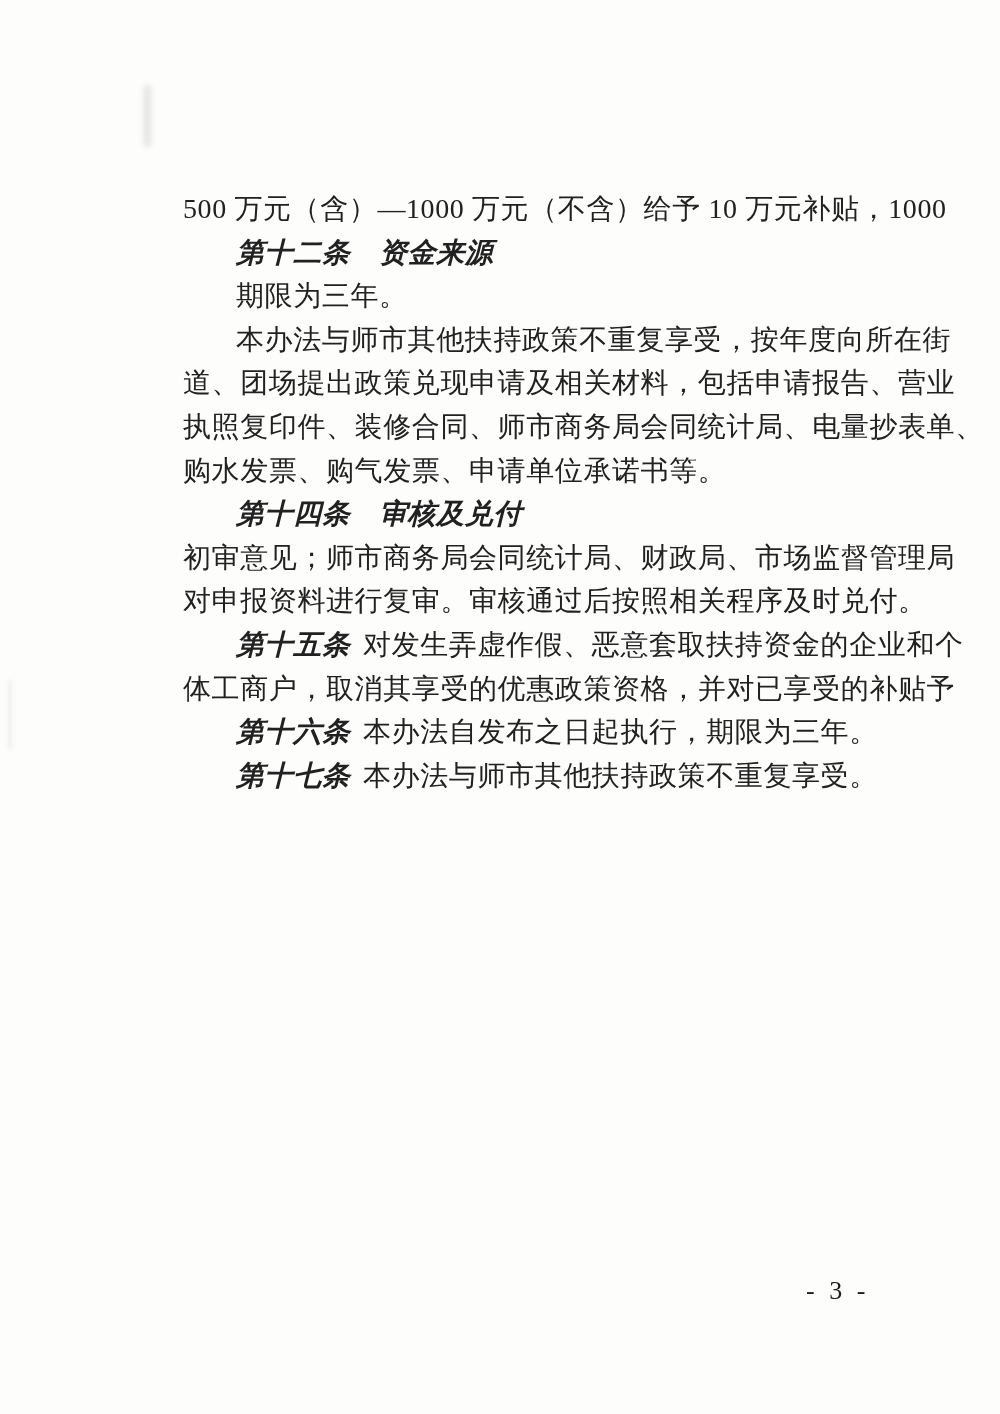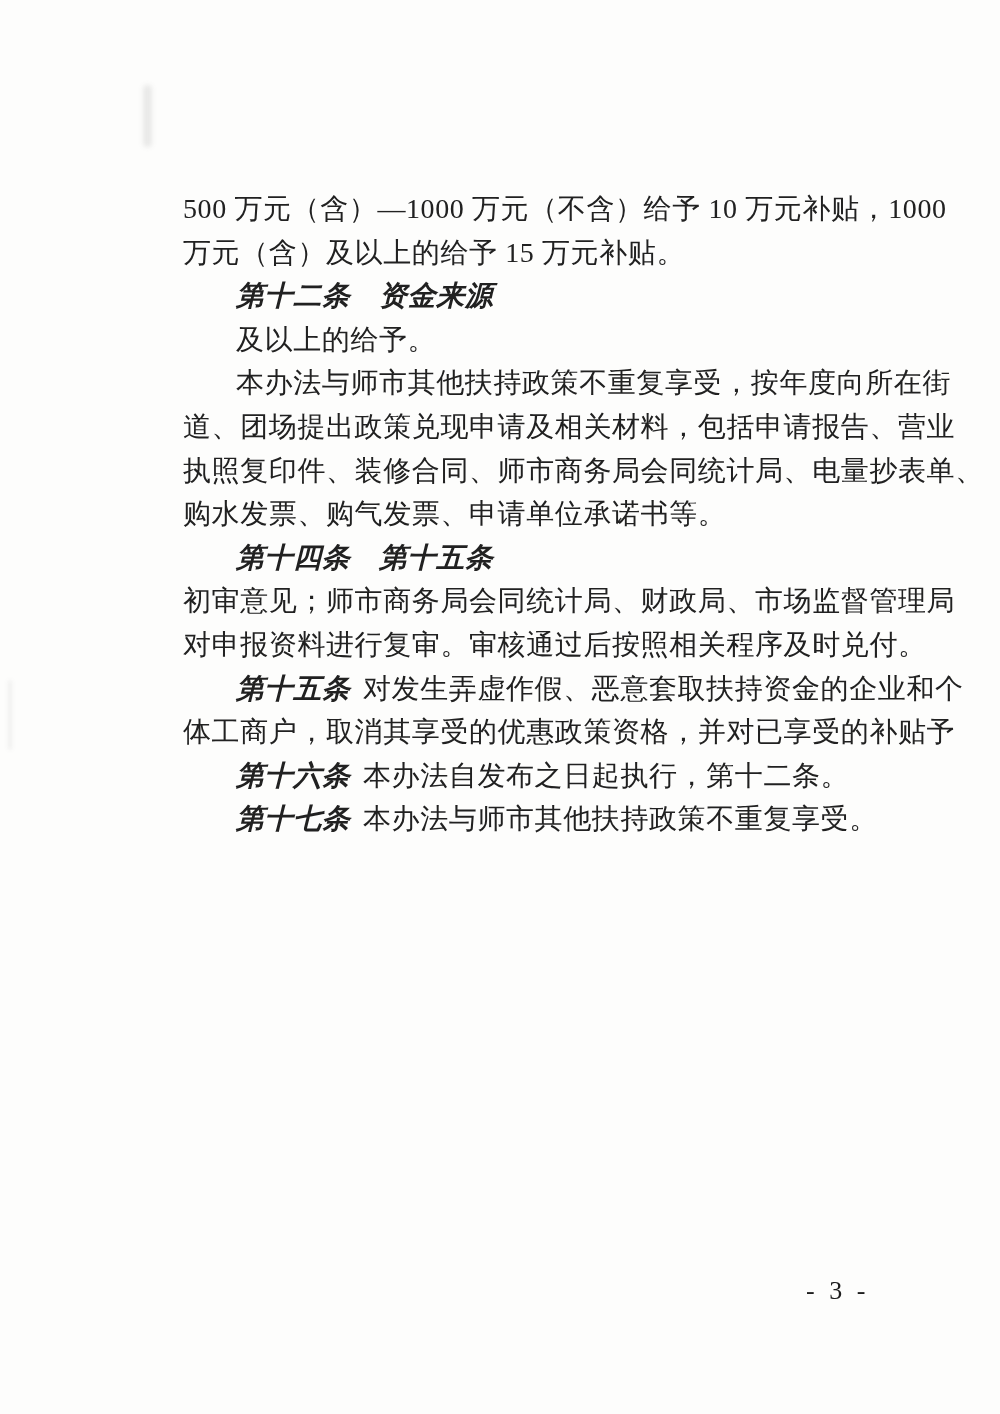--- a/index.html
+++ b/index.html
@@ -76,48 +76,47 @@
 
 <div class="page">
 
   <div class="smudge-top"></div>
   <div class="smudge-left"></div>
 
   <div class="content">
 
     <div class="line"><span class="line-head"></span><span>500 万元（含）—1000 万元（不含）给予 10 万元补贴，1000</span></div>
 
-    <div class="line"><span class="line-head"></span><span>万元（含）及以上的给予 15 万元补贴。</span></div>
 
     <div class="line indent"><span class="line-head">第十二条　资金来源</span><span></span></div>
 
-    <div class="line indent"><span class="line-head"></span><span>及以上的给予。</span></div>
+    <div class="line indent"><span class="line-head"></span><span>期限为三年。</span></div>
 
 
     <div class="line indent"><span class="line-head"></span><span>本办法与师市其他扶持政策不重复享受，按年度向所在街</span></div>
 
     <div class="line"><span class="line-head"></span><span>道、团场提出政策兑现申请及相关材料，包括申请报告、营业</span></div>
 
     <div class="line"><span class="line-head"></span><span>执照复印件、装修合同、师市商务局会同统计局、电量抄表单、</span></div>
 
     <div class="line"><span class="line-head"></span><span>购水发票、购气发票、申请单位承诺书等。</span></div>
 
-    <div class="line indent"><span class="line-head">第十四条　第十五条</span><span></span></div>
+    <div class="line indent"><span class="line-head">第十四条　审核及兑付</span><span></span></div>
 
 
     <div class="line"><span class="line-head"></span><span>初审意见；师市商务局会同统计局、财政局、市场监督管理局</span></div>
 
     <div class="line"><span class="line-head"></span><span>对申报资料进行复审。审核通过后按照相关程序及时兑付。</span></div>
 
     <div class="line indent"><span class="line-head">第十五条</span><span>对发生弄虚作假、恶意套取扶持资金的企业和个</span></div>
 
     <div class="line"><span class="line-head"></span><span>体工商户，取消其享受的优惠政策资格，并对已享受的补贴予</span></div>
 
 
-    <div class="line indent"><span class="line-head">第十六条</span><span>本办法自发布之日起执行，第十二条。</span></div>
+    <div class="line indent"><span class="line-head">第十六条</span><span>本办法自发布之日起执行，期限为三年。</span></div>
 
     <div class="line indent"><span class="line-head">第十七条</span><span>本办法与师市其他扶持政策不重复享受。</span></div>
 
   </div>
 
   <div class="page-number">- 3 -</div>
 
 </div>
 
 </body></html>

